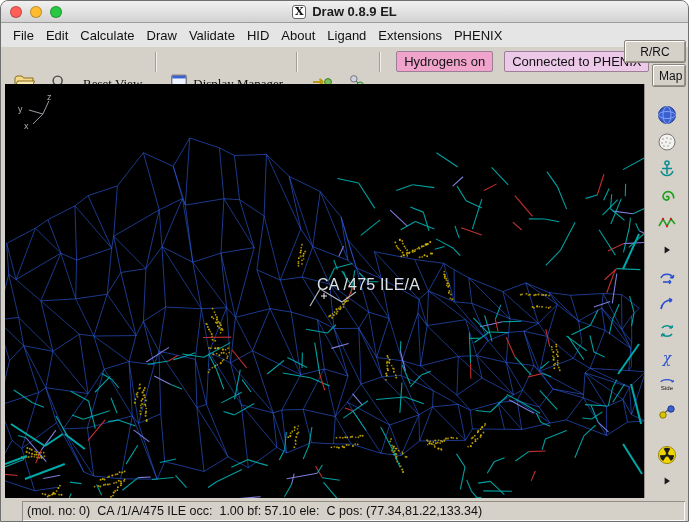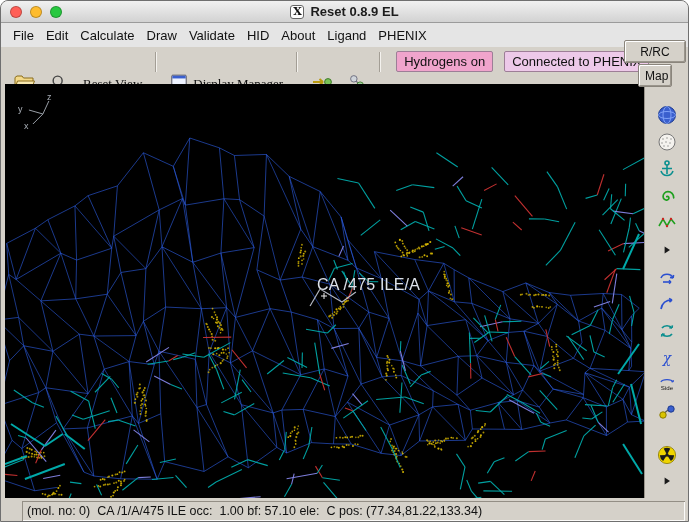--- a/index.html
+++ b/index.html
@@ -54,21 +54,21 @@
   }
   .sbtn{
     width:24px;height:22px;display:flex;align-items:center;justify-content:center;
     background:transparent;border:1px solid transparent;padding:0;border-radius:2px;
   }
   .sbtn svg{width:20px;height:20px;}
   .sbtn.small svg{width:12px;height:12px;}
   .sbtn.bottom{margin-top:auto;margin-bottom:6px;}
   .sbtn.spaced{margin-top:16px;}
   
-  .corner{position:absolute;top:39px;right:2px;display:flex;flex-direction:column;gap:1px;align-items:center;z-index:6;}
+  .corner{position:absolute;top:39px;right:2px;display:flex;flex-direction:column;gap:1px;align-items:flex-end;z-index:6;}
   .gtkbtn{
     background:#d5d1c9;border:1px solid #8a857c;border-radius:2px;
     box-shadow:inset 1px 1px 0 #ffffff, inset -1px -1px 0 #9a958c;
     font-family:inherit;font-size:12px;color:#111;height:23px;
   }
   .gtkbtn.rrc{width:62px;}
   .gtkbtn.map{width:34px;}
   
   .statusbar{height:25px;background:#d5d1c9;padding:3px 3px 2px 21px;}
   .status-frame{
@@ -83,33 +83,34 @@
 <div class="window">
 
   <div class="titlebar">
     <div class="traffic">
       <span class="tl" style="background-color: rgb(255, 95, 87);"></span>
       <span class="tl" style="background-color: rgb(254, 188, 46);"></span>
       <span class="tl" style="background-color: rgb(40, 200, 64);"></span>
     </div>
     <div class="title-wrap">
       <span class="x11">X</span>
-      <span class="title">Reset 0.8.9 EL</span>
+      <span class="title">Draw 0.8.9 EL</span>
     </div>
   </div>
 
   <div class="menubar" id="menubar">
       <span class="menu-item">File</span>
       <span class="menu-item">Edit</span>
       <span class="menu-item">Calculate</span>
       <span class="menu-item">Draw</span>
       <span class="menu-item">Validate</span>
       <span class="menu-item">HID</span>
       <span class="menu-item">About</span>
       <span class="menu-item">Ligand</span>
+      <span class="menu-item">Extensions</span>
       <span class="menu-item">PHENIX</span>
     </div>
 
   <div class="toolbar">
     <button class="tbtn">
       <span>
         <svg width="22" height="18" viewBox="0 0 22 18">
             <path d="M2 15V4.5L4 3h5l1.5 2H20v10z" fill="#f3d98a" stroke="#8a6d1a"></path>
             <path d="M2 15l2.5-7H21.5l-2.7 7z" fill="#f7e7b0" stroke="#8a6d1a"></path>
           </svg>

